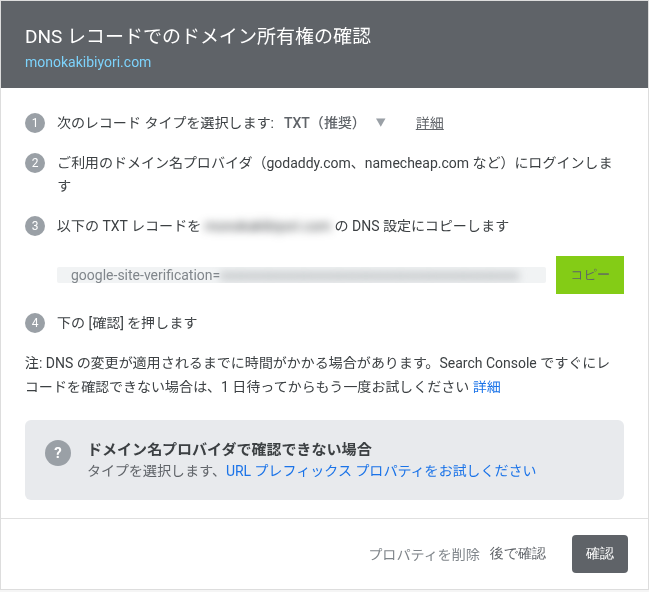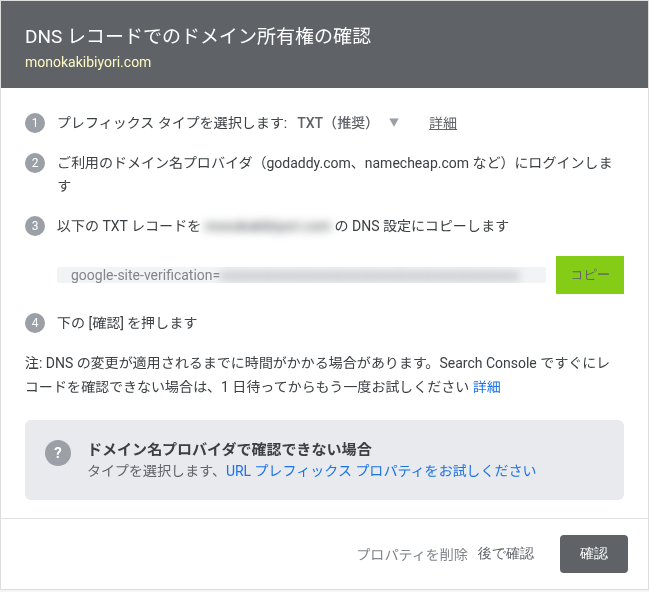--- a/index.html
+++ b/index.html
@@ -22,21 +22,21 @@
       color: #fff;
       padding: 20px 24px 18px 24px;
     }
     .header-title {
       font-size: 19px;
       font-weight: 400;
       margin-bottom: 6px;
     }
     .header-subtitle {
       font-size: 14px;
-      color: #fef9c3;
+      color: #7dd3fc;
       font-weight: 400;
     }
     .content {
       padding: 24px 24px 18px 24px;
       color: #3c4043;
       font-size: 14px;
     }
     .step {
       display: flex;
       align-items: flex-start;
@@ -179,42 +179,42 @@
       border: none;
       color: #5f6368;
       font-size: 14px;
       cursor: pointer;
       padding: 8px 10px;
     }
     .btn-primary {
       background: #5f6368;
       color: #fff;
       border: none;
-      padding: 10px 20px;
+      padding: 10px 14px;
       font-size: 14px;
       border-radius: 4px;
       cursor: pointer;
     }
   </style>
 </head>
 <body>
 
 <div class="dialog">
 
   <div class="header">
     <div class="header-title">DNS レコードでのドメイン所有権の確認</div>
     <div class="header-subtitle">monokakibiyori.com</div>
   </div>
 
   <div class="content">
 
     <div class="step">
       <div class="step-num">1</div>
       <div class="step-text step1-row">
-        <span>プレフィックス タイプを選択します:</span>
+        <span>次のレコード タイプを選択します:</span>
         <span class="dropdown">
           <span>TXT（推奨）</span>
           <span class="dropdown-arrow">▼</span>
         </span>
         <span class="details-link">詳細</span>
       </div>
     </div>
 
     <div class="step">
       <div class="step-num">2</div>

